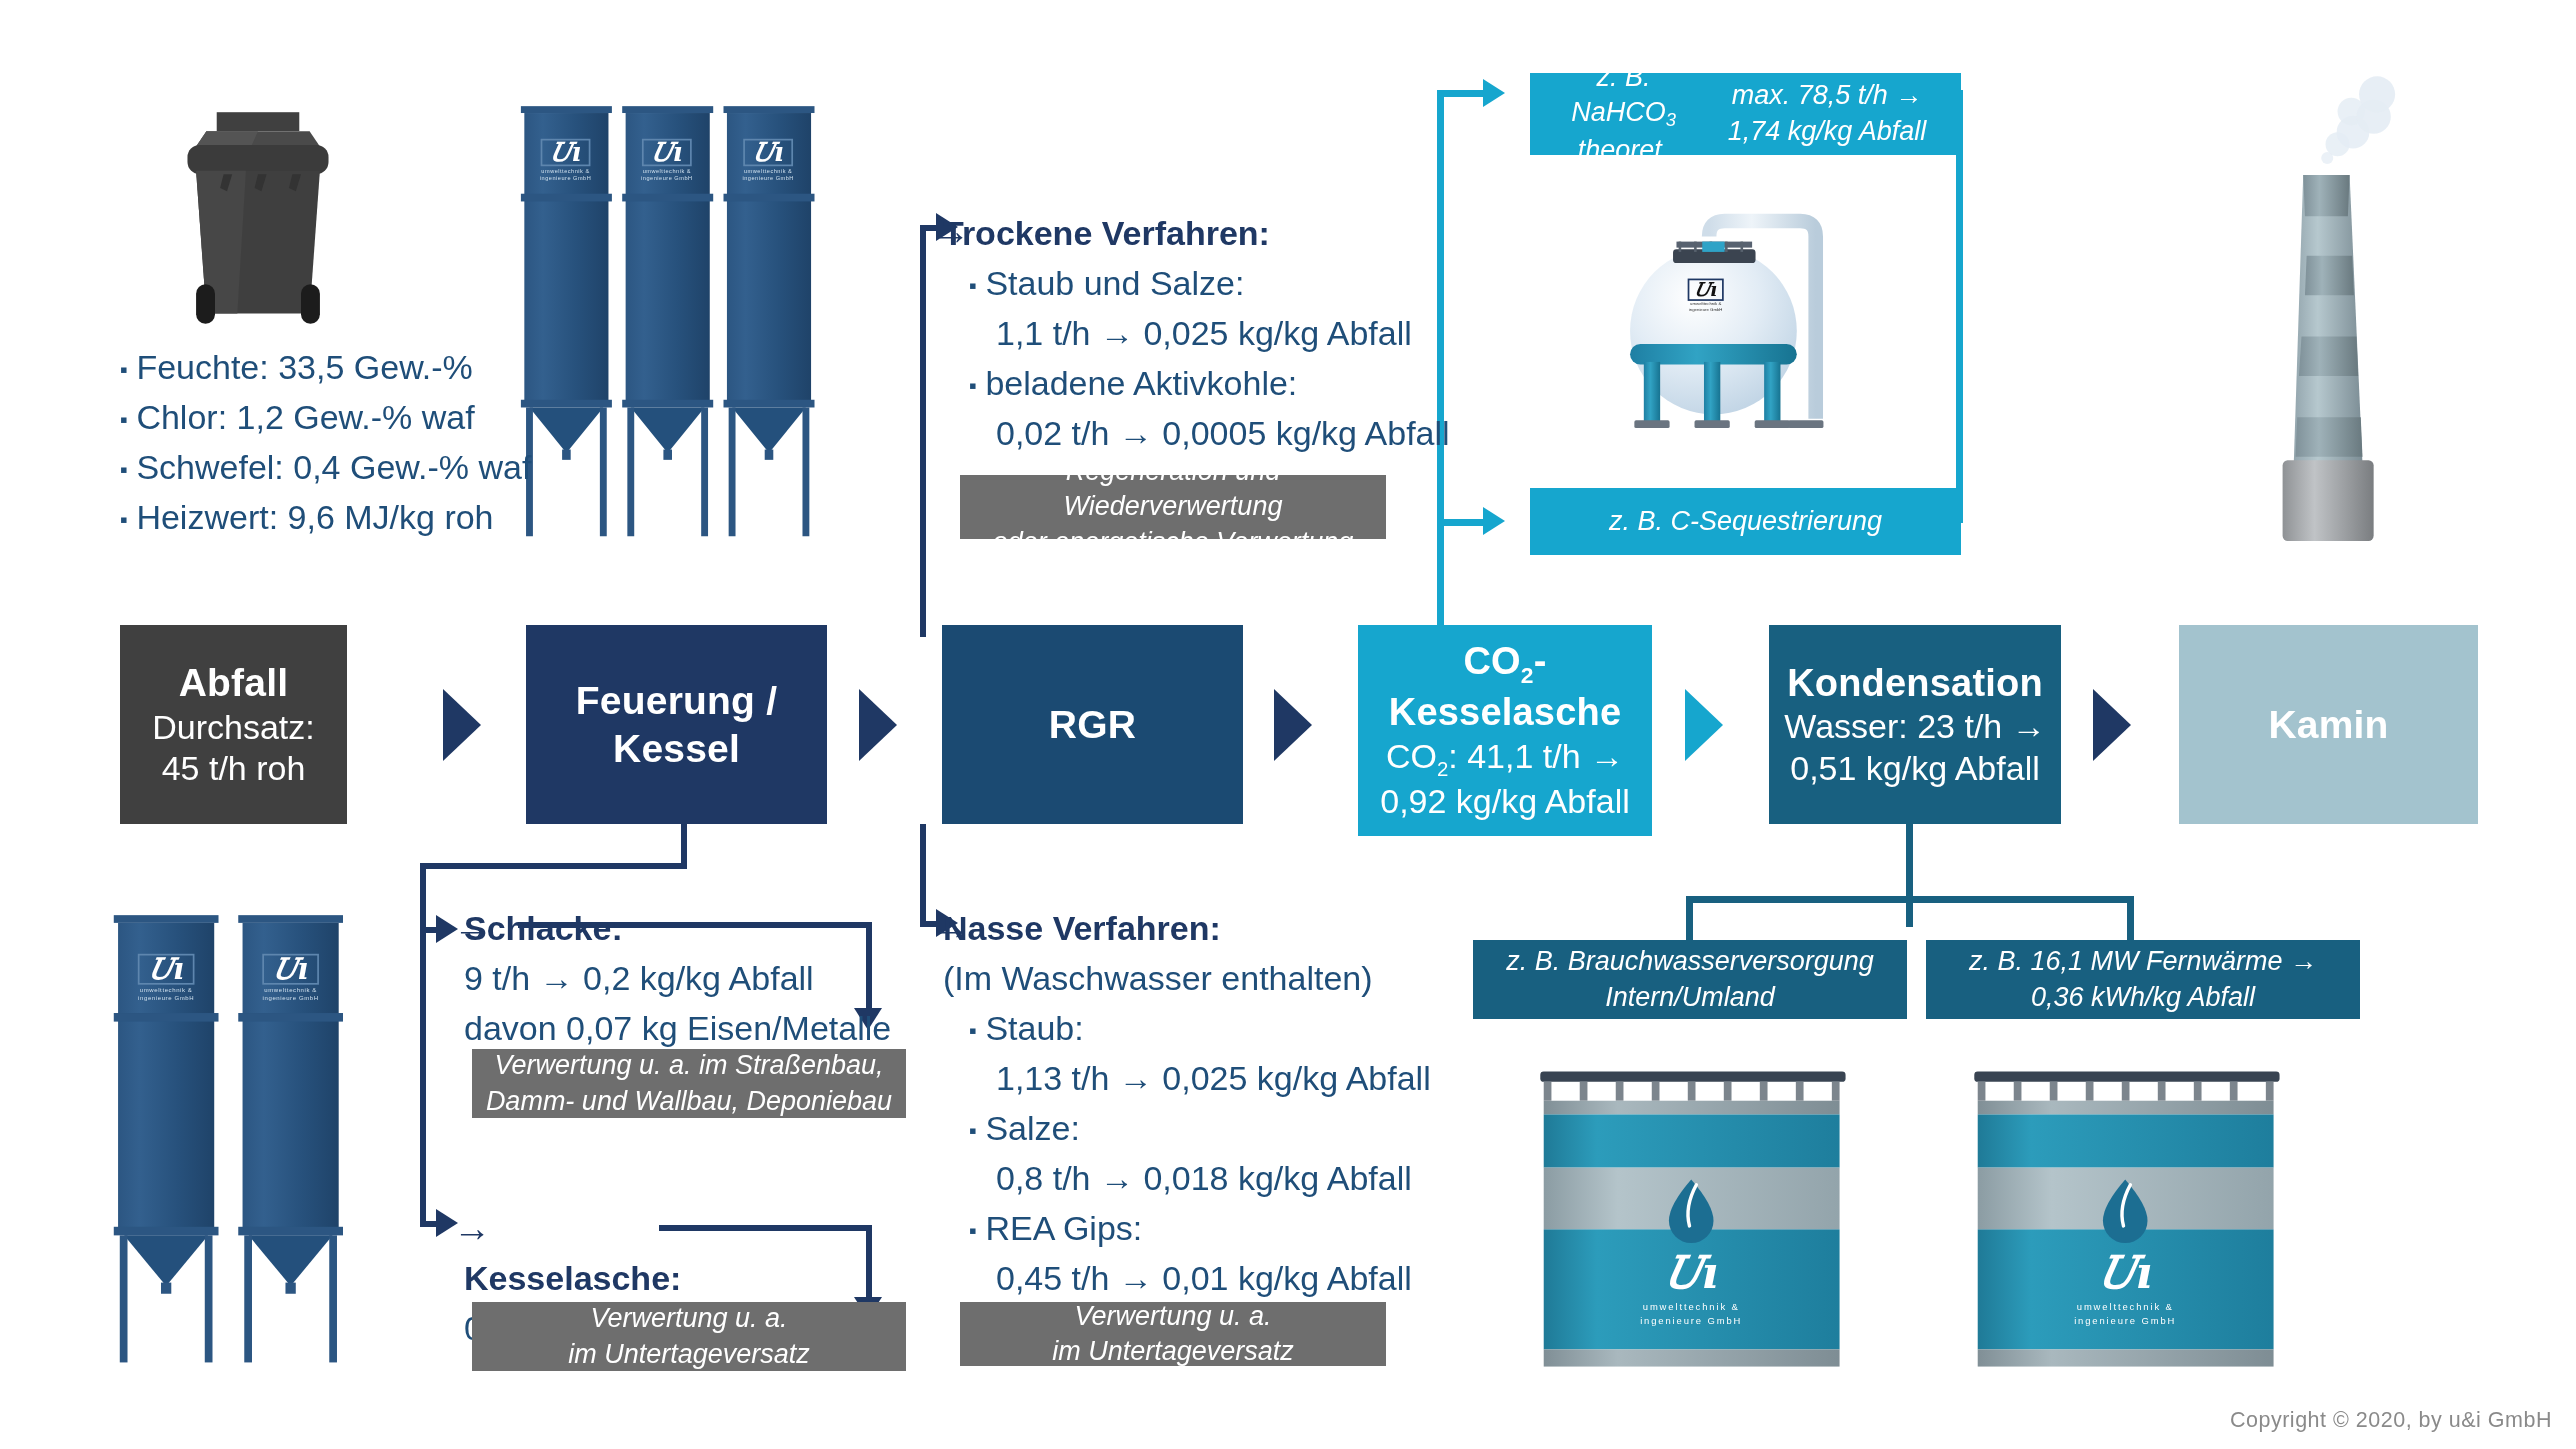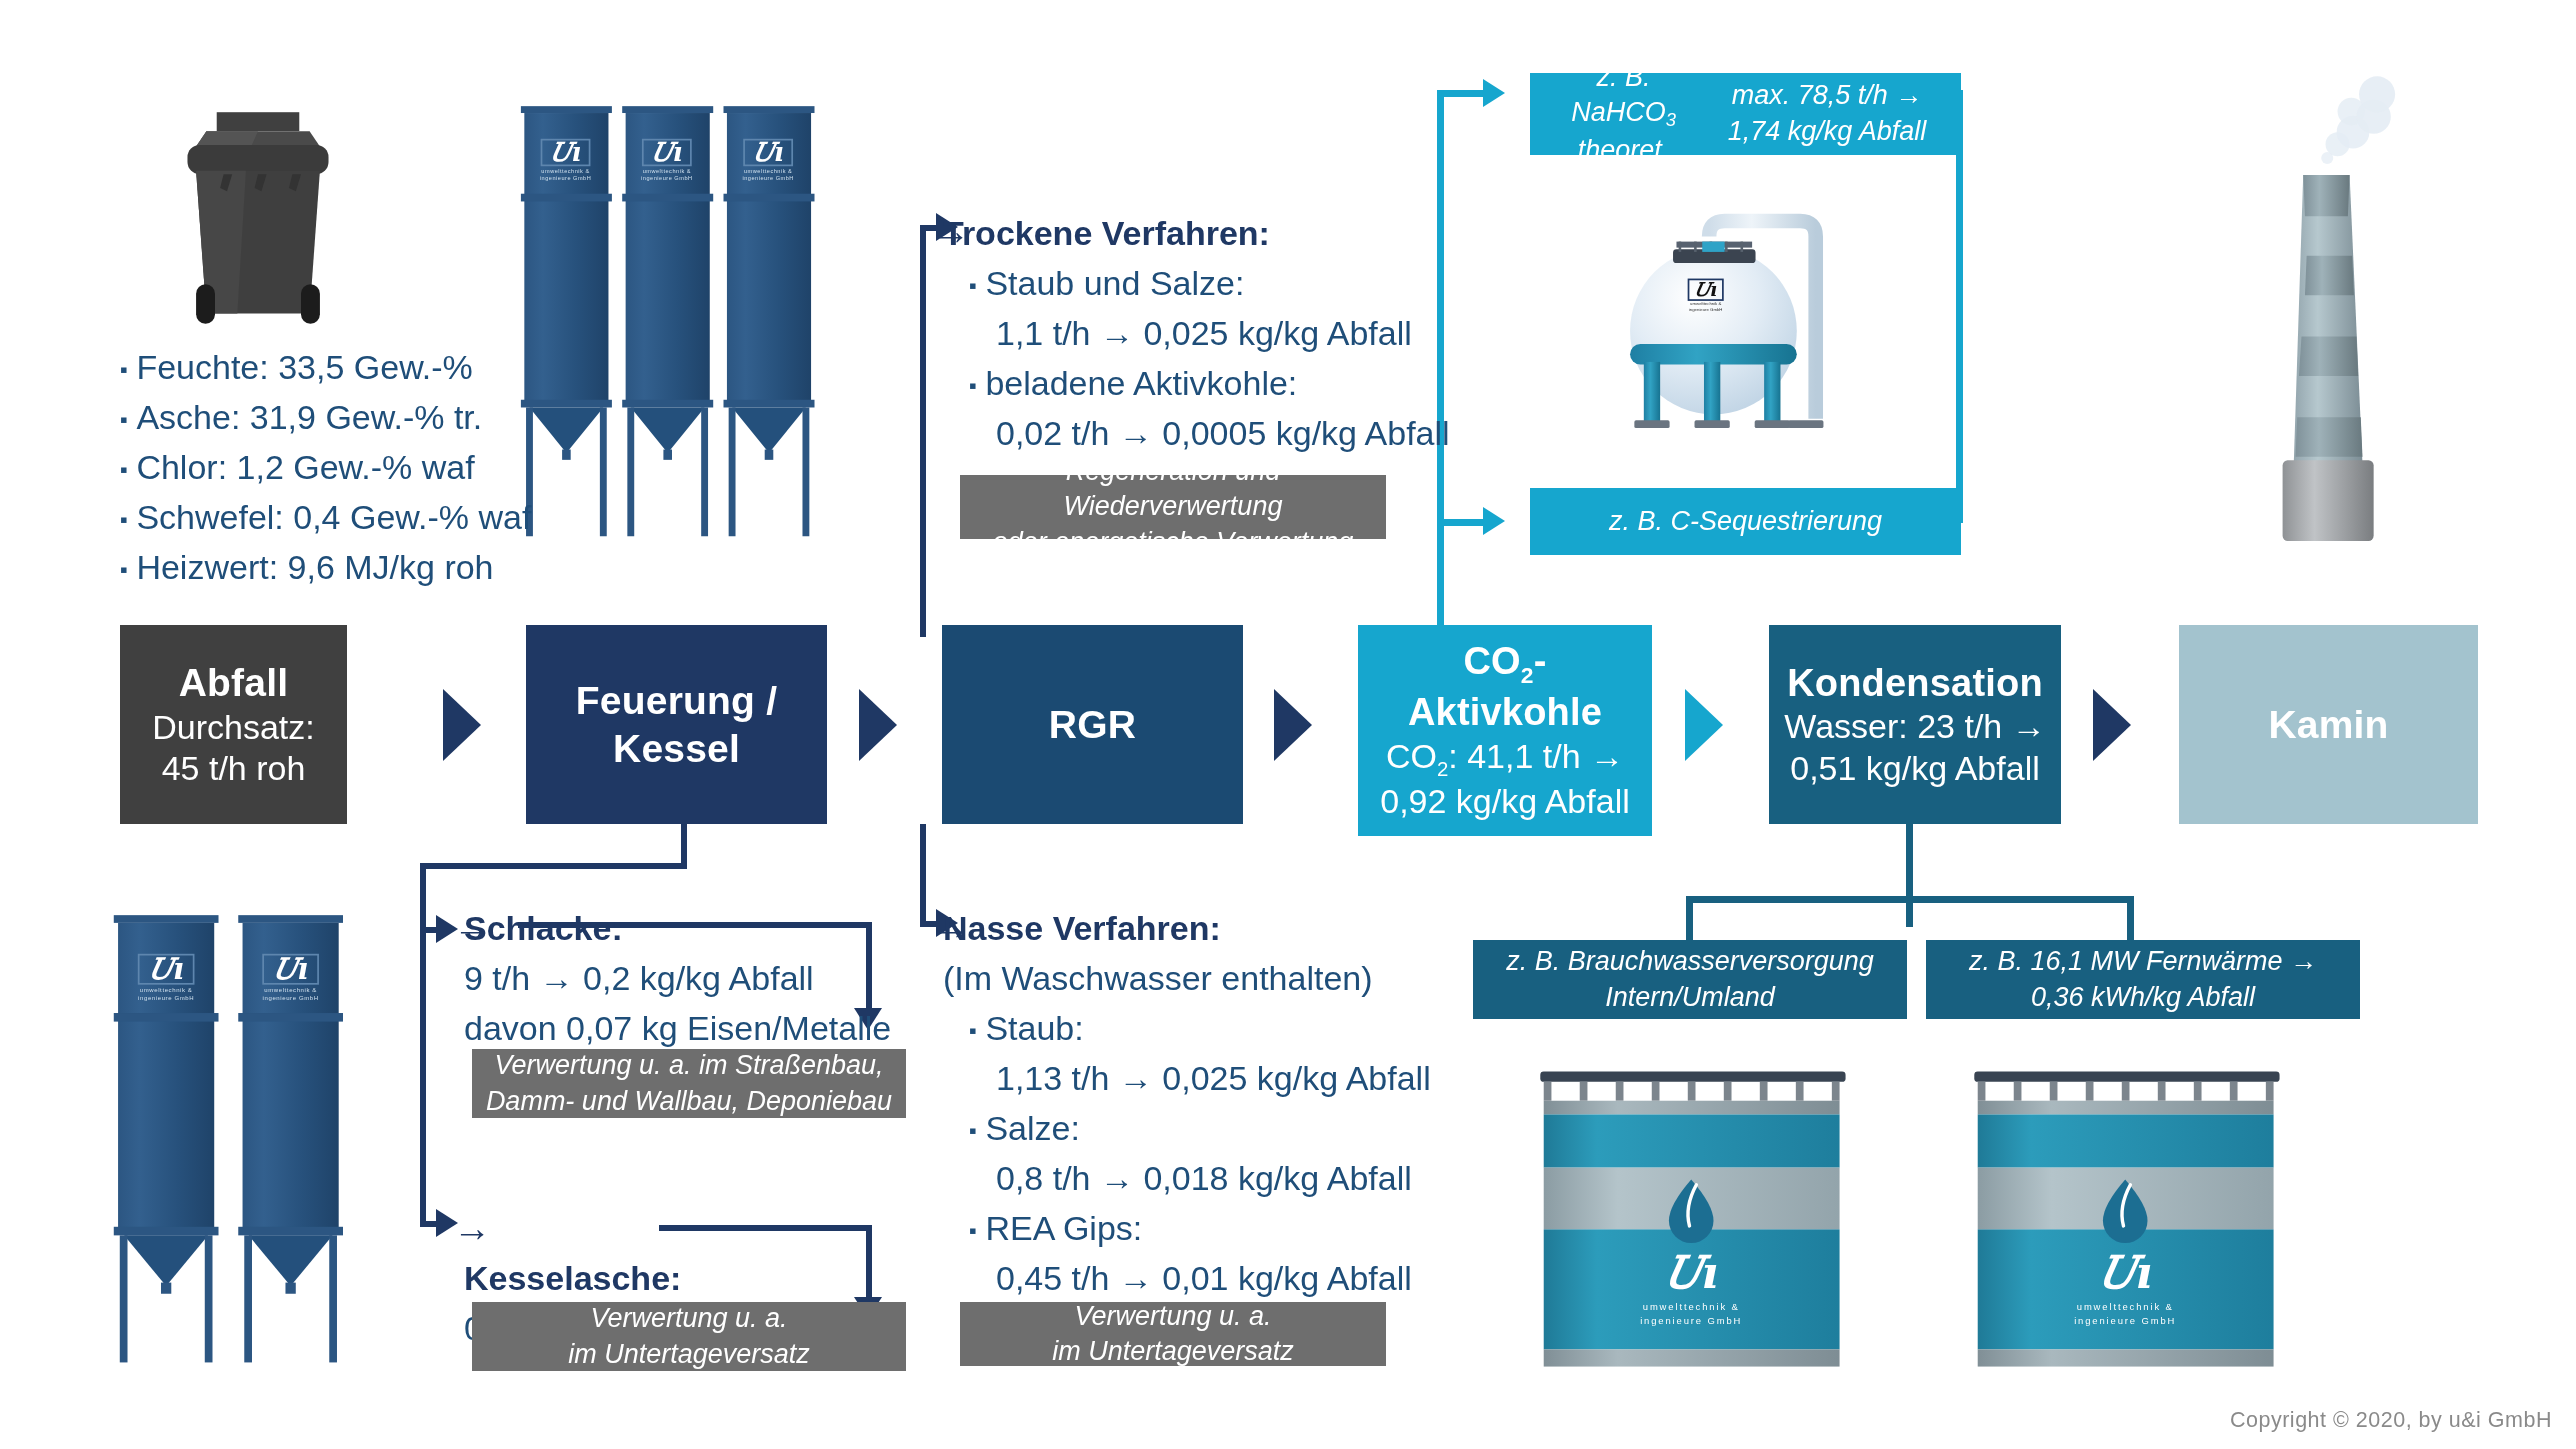--- a/index.html
+++ b/index.html
@@ -298,21 +298,20 @@
     <rect x="18" y="334" width="345" height="20" fill="url(#tC)"></rect>
     <path d="M190,136 q26,30 26,48 a26,26 0 0 1 -52,0 q0,-18 26,-48 z" fill="#1C6E92"></path>
     <path d="M196,142 q-14,26 -8,48" fill="none" stroke="#ffffff" stroke-width="4" stroke-linecap="round"></path>
     <text x="190" y="262" font-family="DejaVu Serif, serif" font-style="italic" font-weight="bold" font-size="52" fill="#ffffff" text-anchor="middle">𝑈ı</text>
     <text x="190" y="288" font-family="Liberation Sans, sans-serif" font-size="11" fill="#ffffff" text-anchor="middle" letter-spacing="2.2">umwelttechnik &amp;</text>
     <text x="190" y="304" font-family="Liberation Sans, sans-serif" font-size="11" fill="#ffffff" text-anchor="middle" letter-spacing="2.2">ingenieure GmbH</text>
   </svg>
 
   <div class="spec" style="left:120px;top:343px;">
     <div><span class="bt">▪</span><span>Feuchte: 33,5 Gew.-%</span></div>
-    <div><span class="bt">▪</span><span>Asche: 31,9 Gew.-% tr.</span></div>
     <div><span class="bt">▪</span><span>Chlor: 1,2 Gew.-% waf</span></div>
     <div><span class="bt">▪</span><span>Schwefel: 0,4 Gew.-% waf</span></div>
     <div><span class="bt">▪</span><span>Heizwert: 9,6 MJ/kg roh</span></div>
   </div>
 
   <div class="ln" style="left:920px;top:225px;width:6px;height:412px;"></div>
   <div class="ln" style="left:920px;top:225px;width:20.6px;height:6px;"></div>
   <div class="ah rt" style="left:936px;top:213px;"></div>
 
   <div class="ln" style="left:920px;top:824px;width:6px;height:103px;"></div>
@@ -366,21 +365,21 @@
   </div>
   <div class="chev" style="left:859px;top:689px;"></div>
 
   <div class="pbox" style="left:942px;top:625px;width:301px;height:199px;background:#1B4A72;">
     <div class="ttl">RGR</div>
   </div>
   <div class="chev" style="left:1274px;top:689px;"></div>
 
   <div class="pbox small" style="left:1358px;top:625px;width:294px;height:211px;background:#16A6CE;">
     <div class="ttl"><span>CO</span><sub style="font-size:.6em">2</sub><span>-</span></div>
-    <div class="ttl">Aktivkohle</div>
+    <div class="ttl">Kesselasche</div>
     <div class="sub"><span>CO</span><sub style="font-size:.6em">2</sub><span>: 41,1 t/h →</span></div>
     <div class="sub">0,92 kg/kg Abfall</div>
   </div>
   <div class="chev" style="left:1685px;top:689px;border-color:transparent transparent transparent #16A6CE;"></div>
 
   <div class="pbox small" style="left:1769px;top:625px;width:292px;height:199px;background:#186080;">
     <div class="ttl">Kondensation</div>
     <div class="sub">Wasser: 23 t/h →</div>
     <div class="sub">0,51 kg/kg Abfall</div>
   </div>

